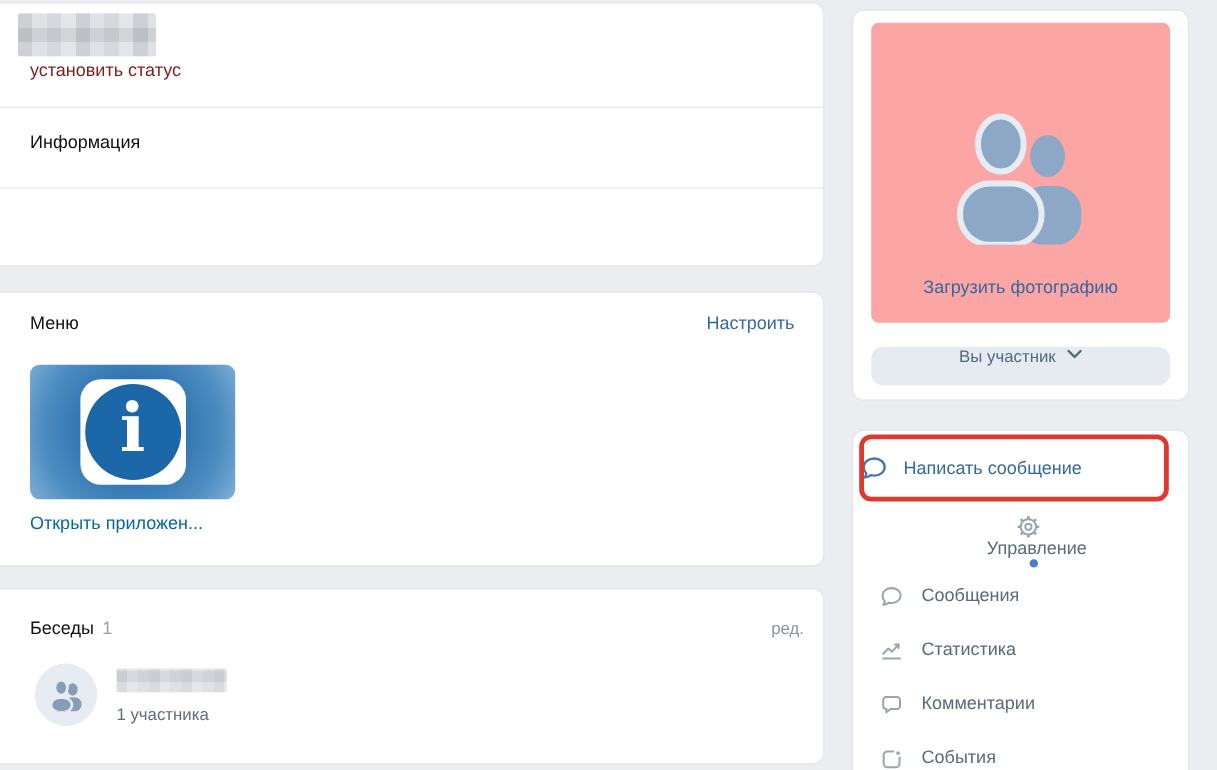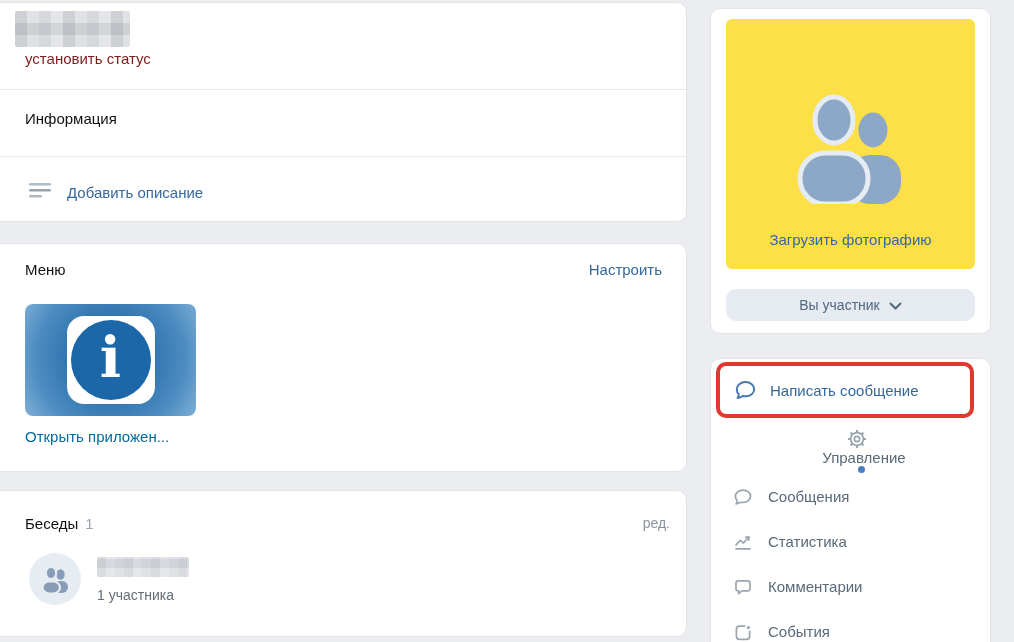--- a/index.html
+++ b/index.html
@@ -69,66 +69,56 @@
   #chat-avatar {
     width:52px; height:52px; border-radius:50%; background:#e7ecf2;
     display:flex; align-items:center; justify-content:center;
   }
   #chat-name-blur { position:absolute; left:68px; top:4px; width:92px; height:20px; }
   #chat-members { position:absolute; left:68px; top:34px; font-size:14px; color:#626d76; white-space:nowrap; }
   
   #card-photo { left:710px; top:8px; width:281px; height:326px; }
   #photo-placeholder {
     position:absolute; left:15px; top:10px; width:249px; height:250px;
-    background:#fde047; border-radius:6px; cursor:pointer;
+    background:#fca5a5; border-radius:6px; cursor:pointer;
   }
   #photo-people { position:absolute; left:62px; top:73px; }
   #upload-link { position:absolute; left:0; right:0; top:212px; text-align:center; }
   #member-button {
     position:absolute; left:15px; top:280px; width:249px; height:32px;
     background:#e5ebf1; border:none; border-radius:10px; cursor:pointer;
-    display:flex; align-items:center; justify-content:center;
+    display:flex; align-items:flex-start; justify-content:center;
     font-family:inherit; font-size:14px; color:#55677d;
   }
   #member-button svg { margin-left:9px; margin-top:2px; }
   
   #card-actions { left:710px; top:358px; width:281px; height:300px; }
   #annotation-box {
     position:absolute; left:5px; top:3px; width:258px; height:56px;
     border:4px solid #e0382e; border-radius:10px; pointer-events:none; z-index:5;
   }
-  #write-row { position:absolute; left:23px; top:14px; height:34px; display:flex; align-items:center; cursor:pointer; }
+  #write-row { position:absolute; left:6px; top:14px; height:34px; display:flex; align-items:center; cursor:pointer; }
   #write-row .txt { margin-left:13px; font-size:15px; color:#35689c; }
   .action-item {
     position:absolute; left:22px; right:10px; height:45px;
     display:flex; align-items:center; cursor:pointer;
   }
   .action-item .ic { width:20px; height:20px; flex:none; display:flex; }
   .action-item .lbl { margin-left:15px; font-size:15px; color:#5a6a79; }
   .dot { width:7px; height:7px; border-radius:50%; background:#4680c2; margin-left:9px; }
 </style>
 </head>
 <body>
 
 <div class="card" id="card-profile">
   <div class="mosaic" id="profile-name-blur"></div>
   <div class="link muted" id="status-link" style="color:#7f1d1d;">установить статус</div>
   <div class="divider" style="top:86px;"></div>
   <div class="hdr" id="info-header">Информация</div>
   <div class="divider" style="top:153px;"></div>
-  <div id="desc-row">
-    <span class="ic">
-      <svg width="22" height="15" viewBox="0 0 22 15">
-        <rect x="0" y="0" width="22" height="2.6" rx="1.3" fill="#b0bac4"></rect>
-        <rect x="0" y="6" width="22" height="2.6" rx="1.3" fill="#9aa4ae"></rect>
-        <rect x="0" y="12" width="13" height="2.6" rx="1.3" fill="#b0bac4"></rect>
-      </svg>
-    </span>
-    <span class="link txt">Добавить описание</span>
-  </div>
 </div>
 
 <div class="card" id="card-menu">
   <div class="hdr" id="menu-header">Меню</div>
   <div class="link" id="menu-configure">Настроить</div>
   <div id="app-tile">
     <div class="sq">
       <div class="cir">
         <span class="glyph">i</span>
       </div>

